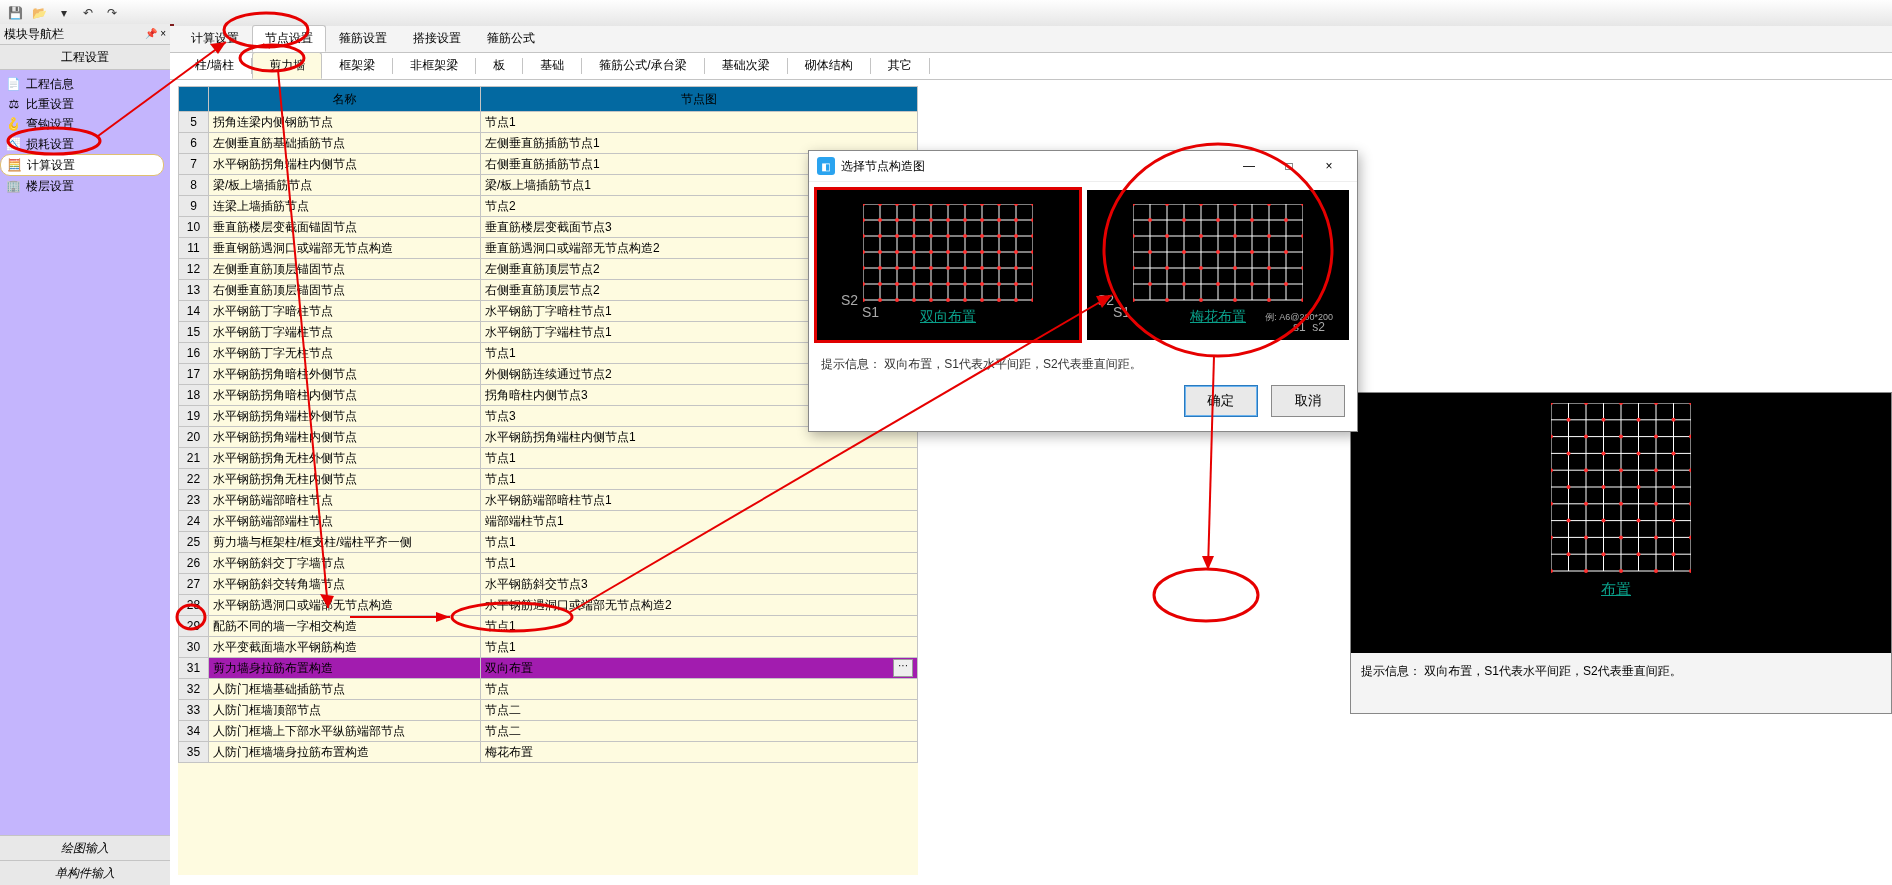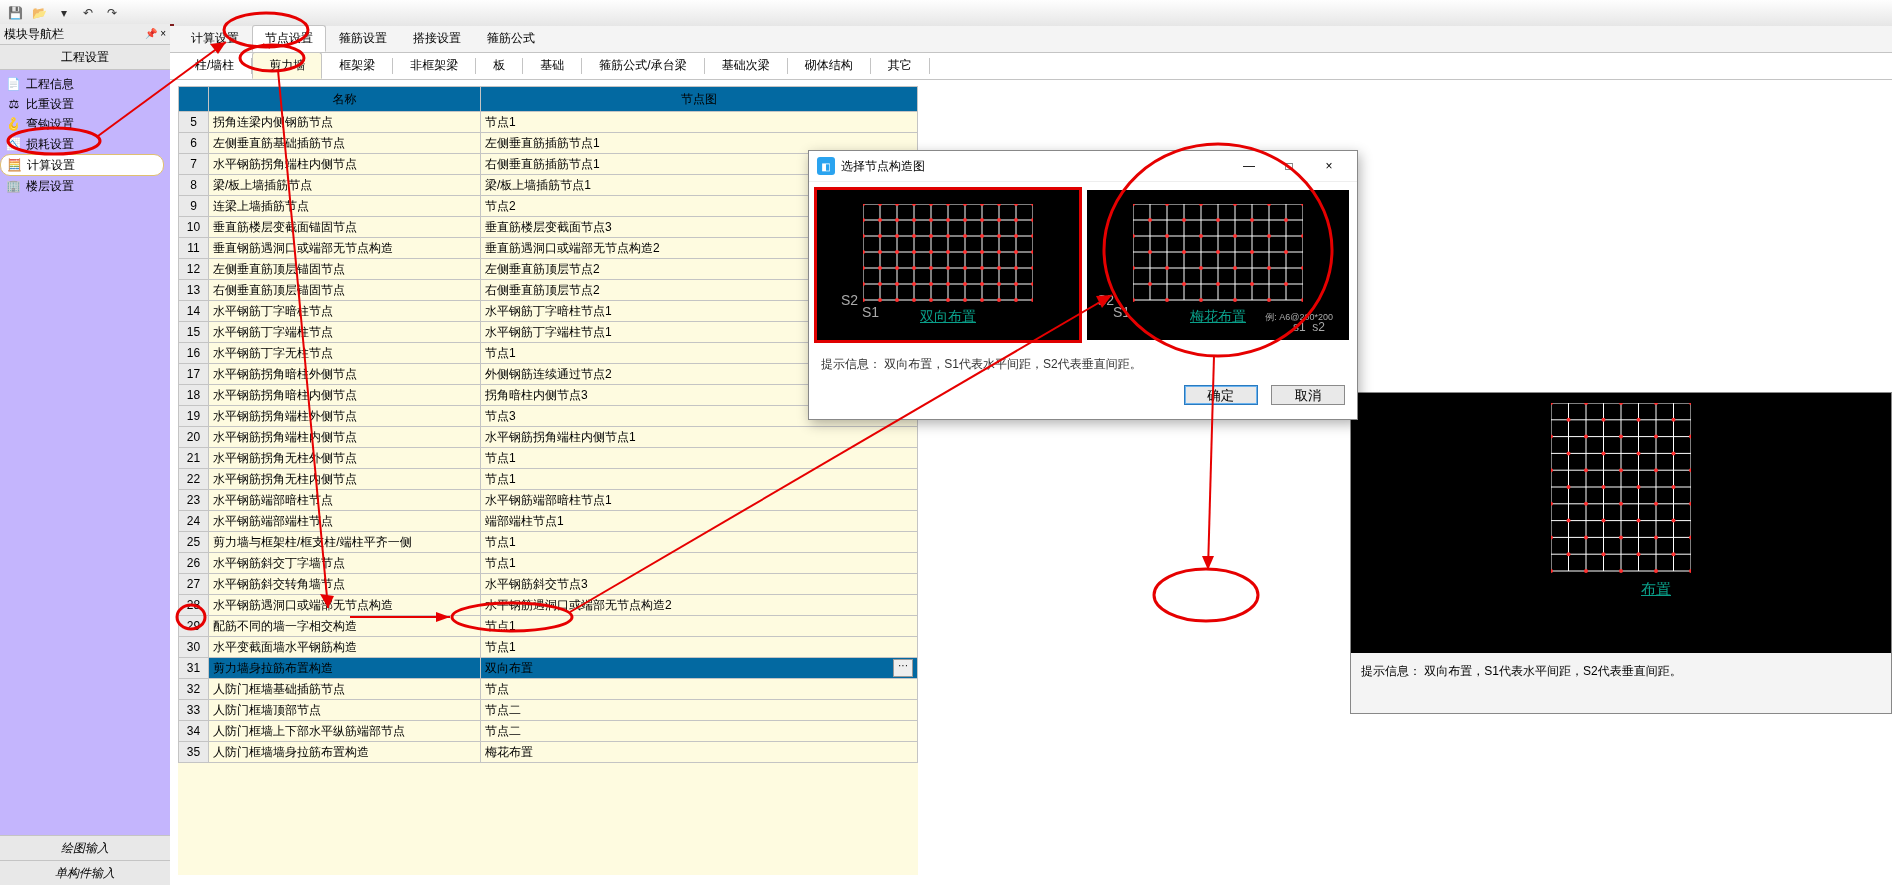--- a/index.html
+++ b/index.html
@@ -22,43 +22,43 @@
   .tab1.active{border:1px solid #c4c4c4;border-bottom:1px solid #fff;background:#fff;border-radius:3px 3px 0 0;text-align:center;}
   .tabs2{height:26px;display:flex;align-items:flex-end;padding-left:8px;border-bottom:1px solid #c4c4c4;background:#fff;}
   .tab2{padding:4px 16px;border:1px solid transparent;cursor:pointer;}
   .tab2.active{border:1px solid #c4c4c4;border-bottom:1px solid #fefbe0;background:#fefbe0;border-radius:3px 3px 0 0;}
   .divider2{width:1px;height:16px;background:#c4c4c4;align-self:center;}
   .grid{position:absolute;left:8px;top:60px;width:740px;bottom:10px;overflow:auto;background:#fefbe0;}
   .grid table{border-collapse:collapse;width:100%;table-layout:fixed;}
   .grid th{background:#0369a1;border:1px solid #c4c4c4;height:22px;font-weight:normal;}
   .grid td{border:1px solid #c4c4c4;height:20px;padding:0 4px;white-space:nowrap;overflow:hidden;}
   .grid td.num{background:#eaeaea;text-align:center;width:28px;}
-  .row-sel td{background:#0369a1;}
+  .row-sel td{background:#a21caf;}
   .cell-edit{display:flex;align-items:center;justify-content:space-between;}
   .cell-edit .dots{width:18px;height:16px;border:1px solid #999;background:#eee;text-align:center;line-height:12px;font-size:10px;}
   
   .peek-panel{position:absolute;right:0;top:366px;width:540px;height:320px;background:#000;border:1px solid #888;}
-  .peek-label{color:#0aa08a;text-align:center;margin-top:4px;font-size:15px;text-decoration:underline;}
+  .peek-label{color:#0aa08a;text-align:left;margin-top:4px;font-size:15px;text-decoration:underline;}
   .peek-bg{position:absolute;top:0;left:0;right:0;bottom:40px;background:#000;}
   .peek-foot{position:absolute;bottom:0;left:0;right:0;height:40px;background:#f4f4f4;color:#000;padding:10px;}
   
   .dialog{position:absolute;left:808px;top:150px;width:548px;background:#fff;border:1px solid #888;box-shadow:2px 4px 12px rgba(0,0,0,.3);z-index:50;}
   .dlg-title{height:30px;display:flex;align-items:center;padding:0 8px;background:#fff;border-bottom:1px solid #eee;}
   .dlg-title .t-ico{width:18px;height:18px;background:#2aa3ef;border-radius:3px;margin-right:6px;display:flex;align-items:center;justify-content:center;color:#fff;font-size:10px;}
   .dlg-title .spacer{flex:1;}
   .dlg-title .winbtn{width:40px;height:28px;text-align:center;line-height:28px;}
   .dlg-body{padding:8px;display:flex;gap:8px;}
   .thumb{flex:1;background:#000;position:relative;height:150px;display:flex;flex-direction:column;align-items:center;justify-content:center;}
   .thumb.sel{outline:3px solid #e00000;}
   .thumb-grid{width:170px;height:100px;position:relative;}
   .thumb-label{color:#0aa08a;text-decoration:underline;margin-top:4px;font-size:14px;}
   .thumb-ax{position:absolute;color:#aaa;font-size:14px;}
   .dlg-hint{padding:8px 12px 4px;color:#333;}
   .dlg-btns{padding:8px 12px 14px;text-align:right;}
-  .dlg-btns button{width:74px;height:20px;margin-left:10px;border:1px solid #8a8a8a;background:#e9e9e9;}
+  .dlg-btns button{width:74px;height:32px;margin-left:10px;border:1px solid #8a8a8a;background:#e9e9e9;}
   .dlg-btns button.primary{border:1px solid #2a7abf;box-shadow:0 0 0 1px #6bb3ef inset;}
   
   .mini-grid line{stroke:#fff;stroke-width:1;}
   .mini-grid circle{fill:#ff3030;}
   
   .anno{position:absolute;z-index:200;pointer-events:none;}
   .anno ellipse{fill:none;stroke:#e60000;stroke-width:3;}
   .anno line{stroke:#e60000;stroke-width:2;}
   .anno polygon{fill:#e60000;}
 </style>

